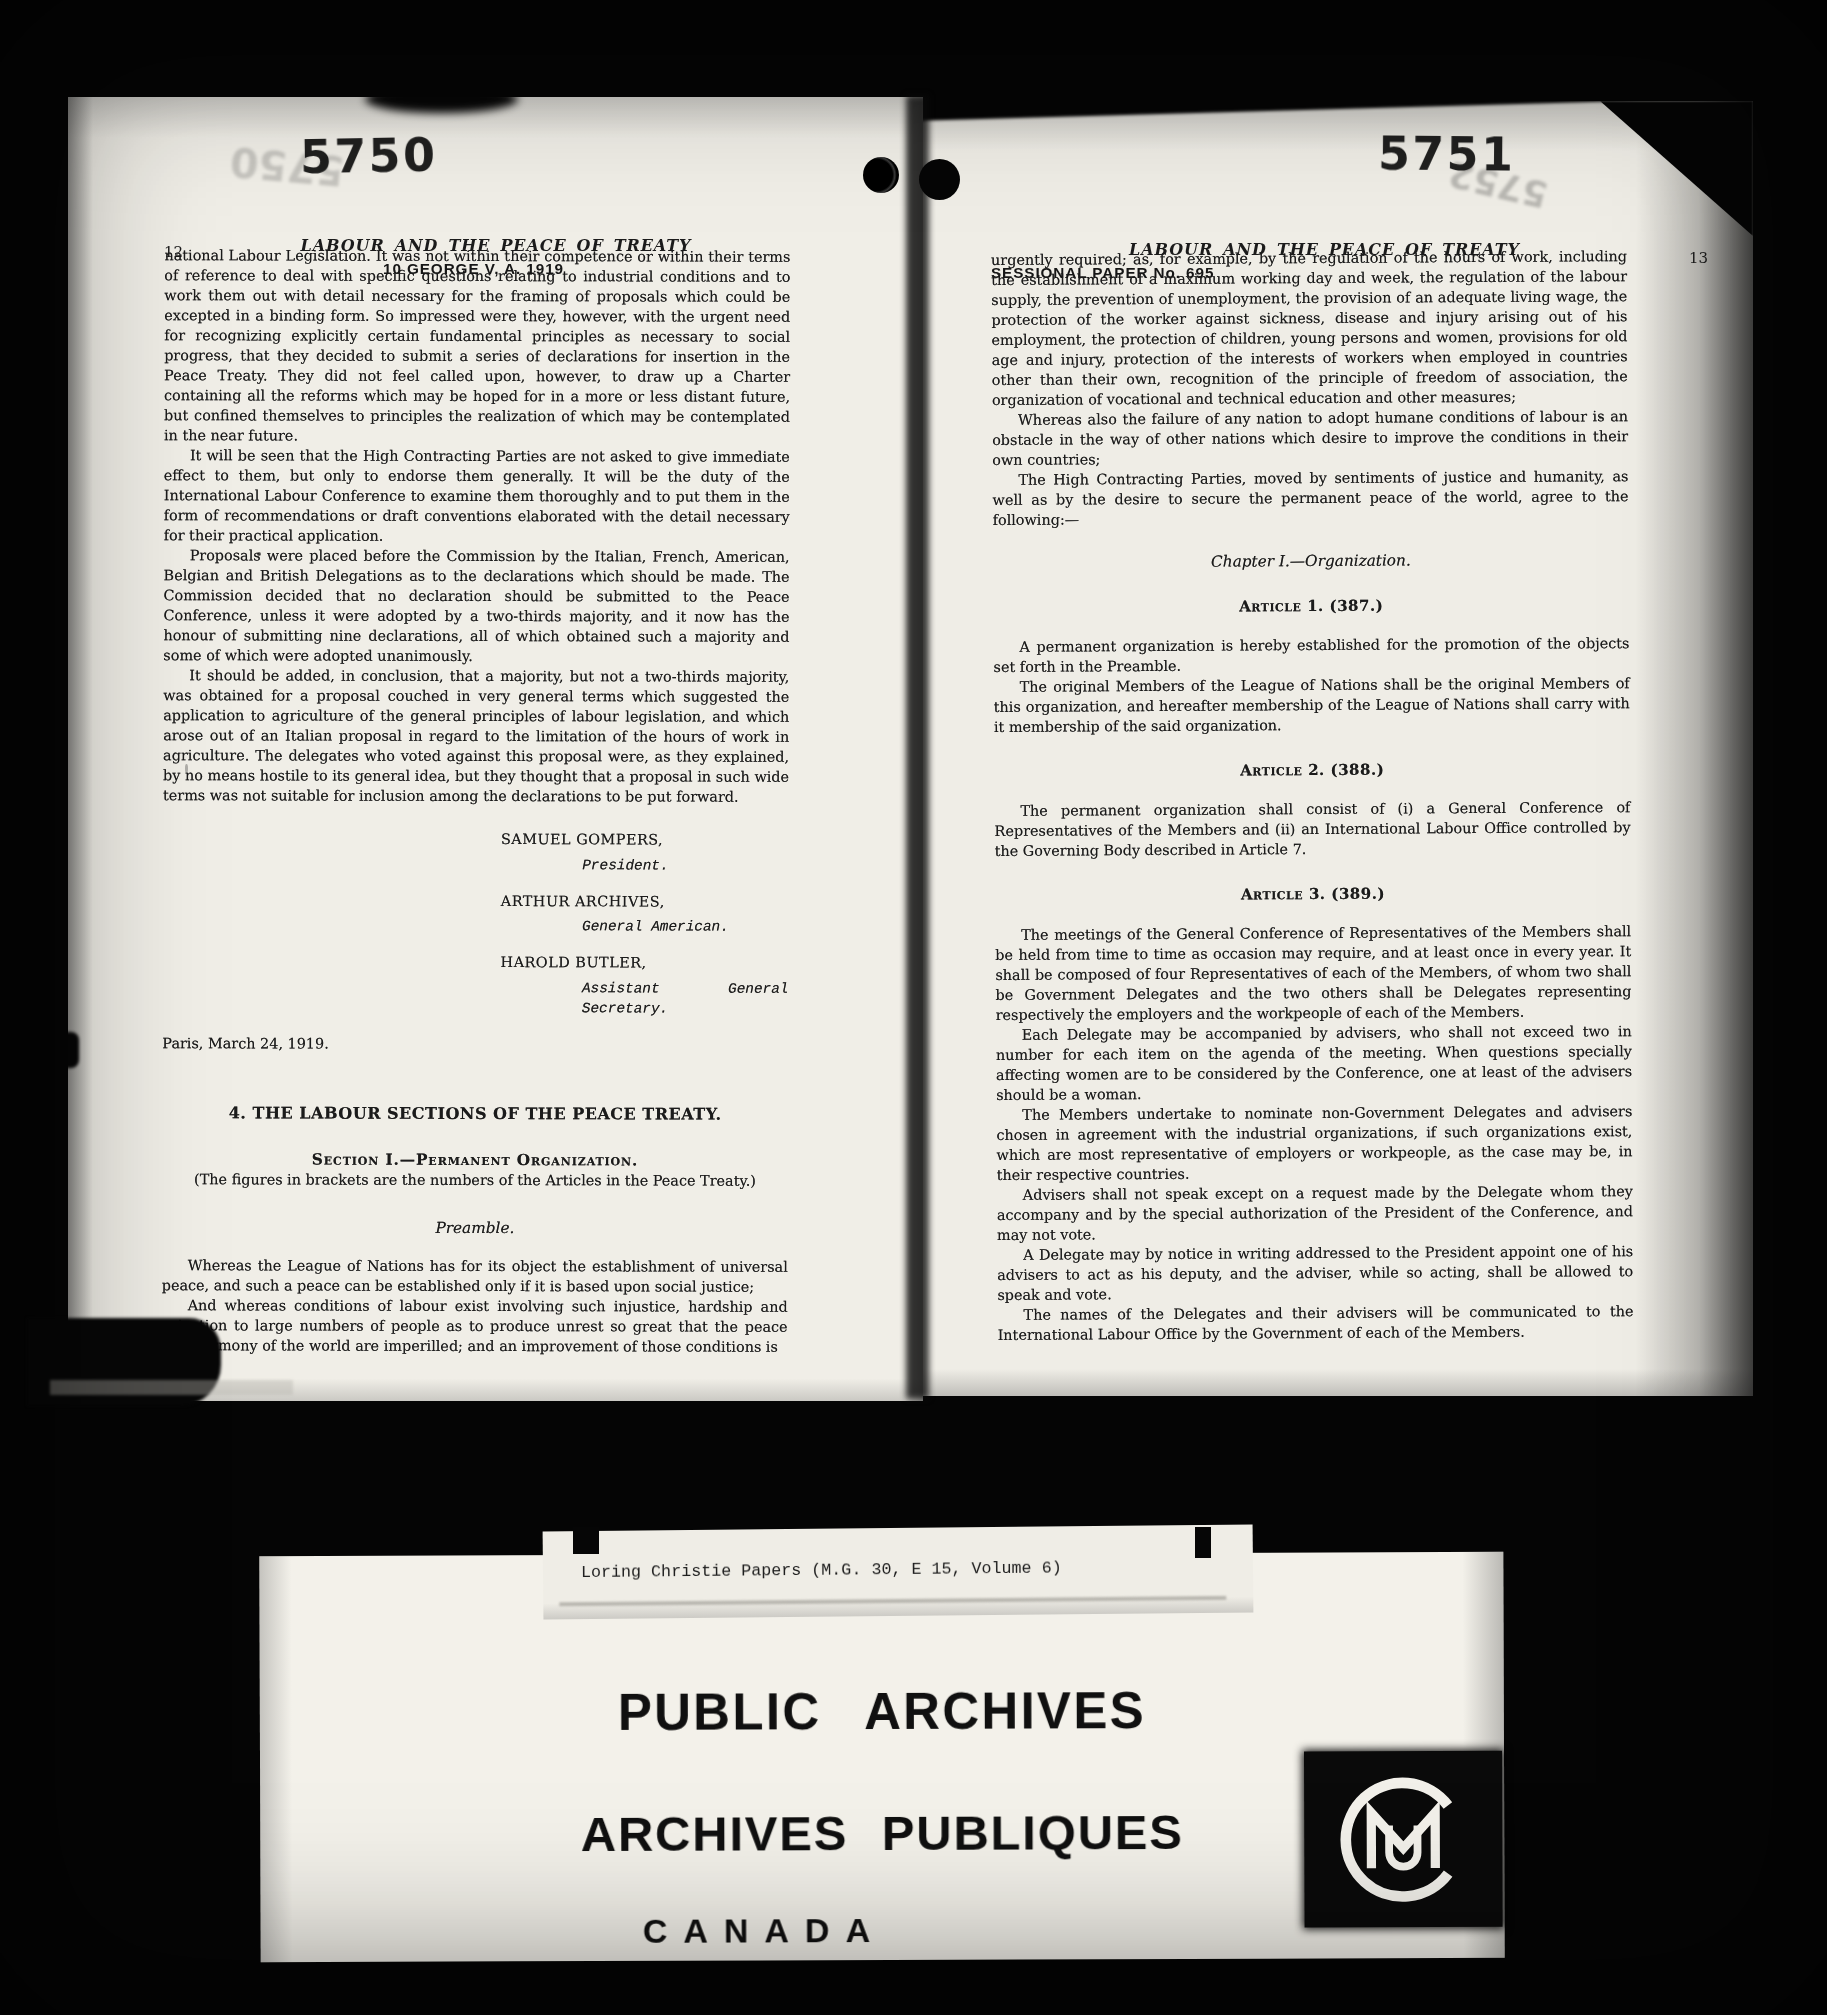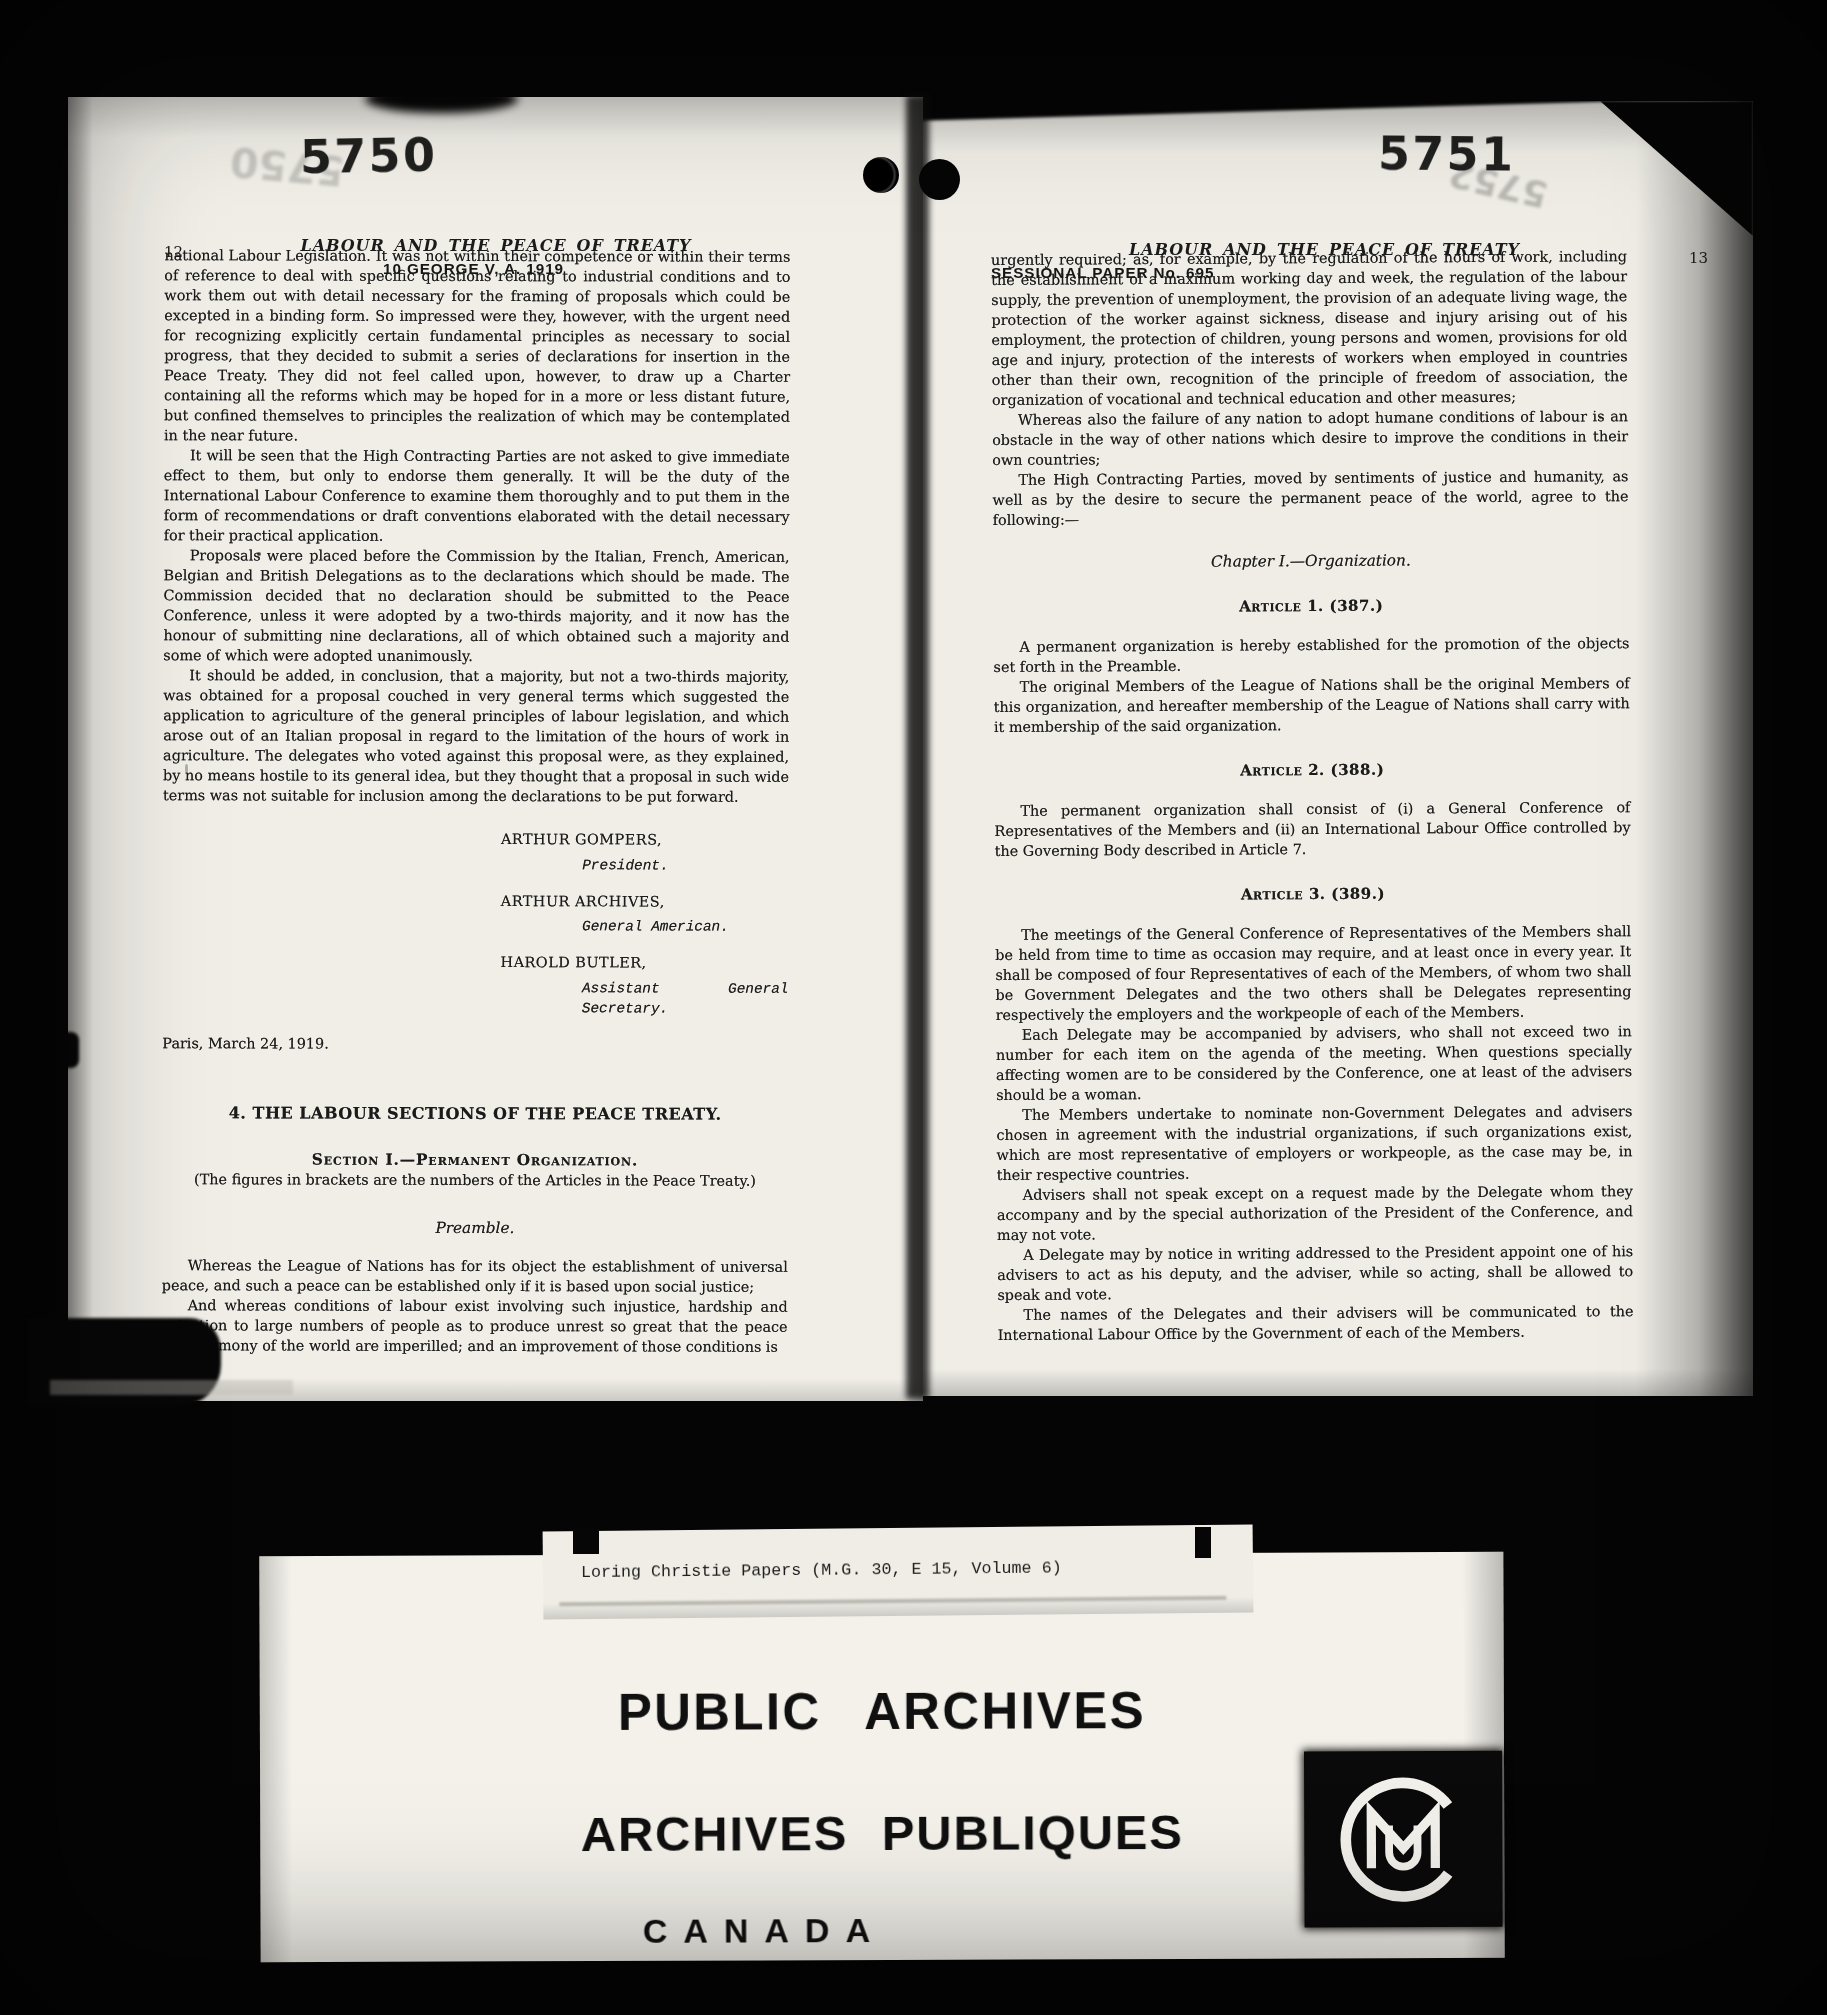--- a/index.html
+++ b/index.html
@@ -114,21 +114,21 @@
 
     <div class="body" id="body-left">
       <p class="cont">national Labour Legislation.  It was not within their competence or within their terms of reference to deal with specific questions relating to industrial conditions and to work them out with detail necessary for the framing of proposals which could be excepted in a binding form.  So impressed were they, however, with the urgent need for recognizing explicitly certain fundamental principles as necessary to social progress, that they decided to submit a series of declarations for insertion in the Peace Treaty.  They did not feel called upon, however, to draw up a Charter containing all the reforms which may be hoped for in a more or less distant future, but confined themselves to principles the realization of which may be contemplated in the near future.</p>
       <div>
           <p class="ind">It will be seen that the High Contracting Parties are not asked to give immediate effect to them, but only to endorse them generally.  It will be the duty of the International Labour Conference to examine them thoroughly and to put them in the form of recommendations or draft conventions elaborated with the detail necessary for their practical application.</p>
           <p class="ind">Proposals were placed before the Commission by the Italian, French, American, Belgian and British Delegations as to the declarations which should be made.  The Commission decided that no declaration should be submitted to the Peace Conference, unless it were adopted by a two-thirds majority, and it now has the honour of submitting nine declarations, all of which obtained such a majority and some of which were adopted unanimously.</p>
           <p class="ind">It should be added, in conclusion, that a majority, but not a two-thirds majority, was obtained for a proposal couched in very general terms which suggested the application to agriculture of the general principles of labour legislation, and which arose out of an Italian proposal in regard to the limitation of the hours of work in agriculture.  The delegates who voted against this proposal were, as they explained, by no means hostile to its general idea, but they thought that a proposal in such wide terms was not suitable for inclusion among the declarations to be put forward.</p>
         </div>
       <div class="signatures">
           <div class="sig">
-          <div class="sig-name">ARTHUR GOMPERS,</div>
+          <div class="sig-name">SAMUEL GOMPERS,</div>
           <div class="sig-title">President.</div>
         </div>
           <div class="sig">
           <div class="sig-name">ARTHUR ARCHIVES,</div>
           <div class="sig-title">General American.</div>
         </div>
           <div class="sig">
           <div class="sig-name">HAROLD BUTLER,</div>
           <div class="sig-title">Assistant General Secretary.</div>
         </div>

